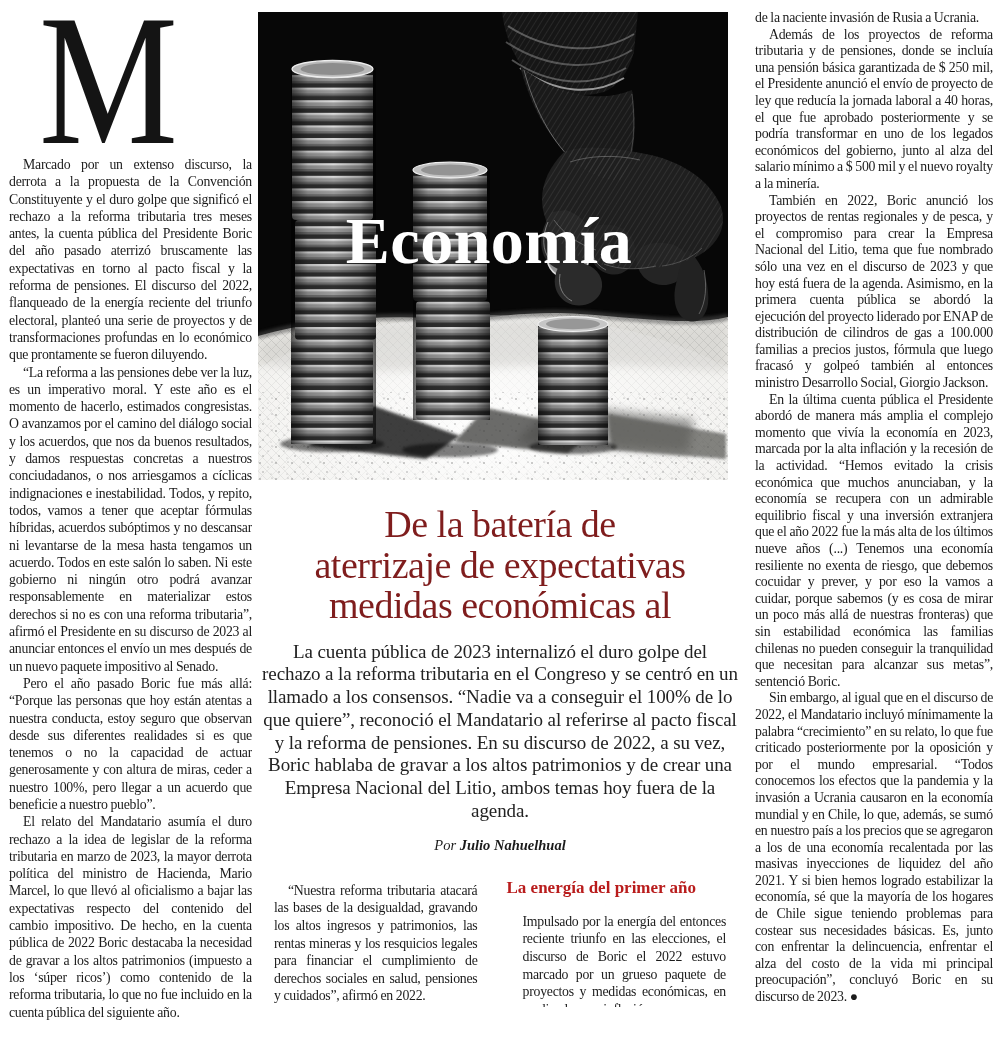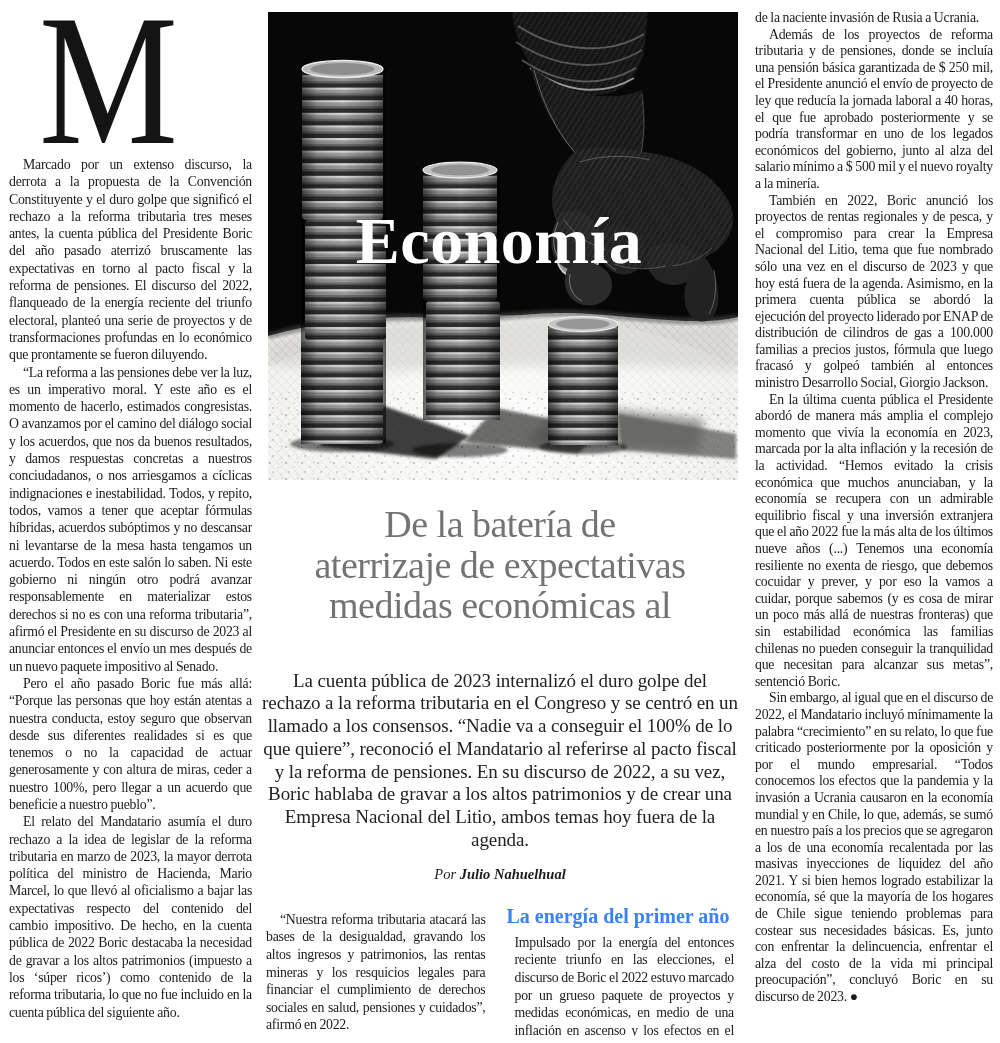--- a/index.html
+++ b/index.html
@@ -23,51 +23,51 @@
   .col-left p.first-body{ margin-top:138px;font-family:Liberation Serif, serif; }
   .col-right p.no-indent{ margin-top:4px; }
   .dropcap{
     position:absolute; top:-45px; left:30px;
     font-size:186px; line-height:normal; color:#141414;
     transform:scaleX(.84); transform-origin:left top;
   }
   
   .feature{ position:absolute; left:258px; top:12px; width:484px; }
   .figure{
-    position:relative; width:470px; height:468px; margin-left:10px;
+    position:relative; width:470px; height:468px; 
     background:#070707; overflow:hidden;
   }
   .figure svg{ display:block; }
   .section-label{
     position:absolute; left:0; top:196px; width:462px;
     text-align:center; color:#ffffff;
     font-size:66px; font-weight:bold; line-height:66px;
     letter-spacing:0.5px;
   }
   .headline{
-    margin-top:24px; text-align:center; font-weight:400; color:#737373;
+    margin-top:24px; text-align:center; font-weight:400; color:#7f1d1d;
     font-size:38px; line-height:40.5px; letter-spacing:-0.5px;
   }
   .deck{
-    margin:44px 4px 0 4px; text-align:center; color:#222222;
+    margin:15px 4px 0 4px; text-align:center; color:#222222;
     font-size:19px; line-height:22.8px; letter-spacing:-0.1px;
   }
   .byline{ margin-top:14px; text-align:center; font-size:14.5px; font-style:italic; color:#1b1b1b; }
   .byline .author{ font-weight:bold;margin-top:40px; }
   .bottom-cols{
     display:flex; gap:13px; margin-top:24px; height:129px; overflow:hidden;
   }
   .bottom-col{ width:236px; }
   .bottom-col p{
-    margin:8px; text-align:justify; font-size:13.8px; line-height:17.6px;
+    margin:16px; text-align:justify; font-size:13.8px; line-height:17.6px;
     letter-spacing:-0.25px; word-spacing:-0.4px; hyphens:auto;
   }
   .bottom-col p.quote{ text-indent:14px; margin-top:4px; }
   .subhead{
-    margin:0 0 1px 0; font-size:20px; line-height:19px; font-weight:bold; color:#3b82f6;
+    margin:0 0 1px 0; font-size:17px; line-height:19px; font-weight:bold; color:#b91c1c;
   }
 </style>
 </head>
 <body>
 
 <div class="page">
 
   <div class="col-left textcol">
     <div class="dropcap">M</div>
     <p class="first-body">Marcado por un extenso discurso, la derrota a la propuesta de la Convención Constituyente y el duro golpe que significó el rechazo a la reforma tributaria tres meses antes, la cuenta pública del Presidente Boric del año pasado aterrizó bruscamente las expectativas en torno al pacto fiscal y la reforma de pensiones. El discurso del 2022, flanqueado de la energía reciente del triunfo electoral, planteó una serie de proyectos y de transformaciones profundas en lo económico que prontamente se fueron diluyendo.</p>

